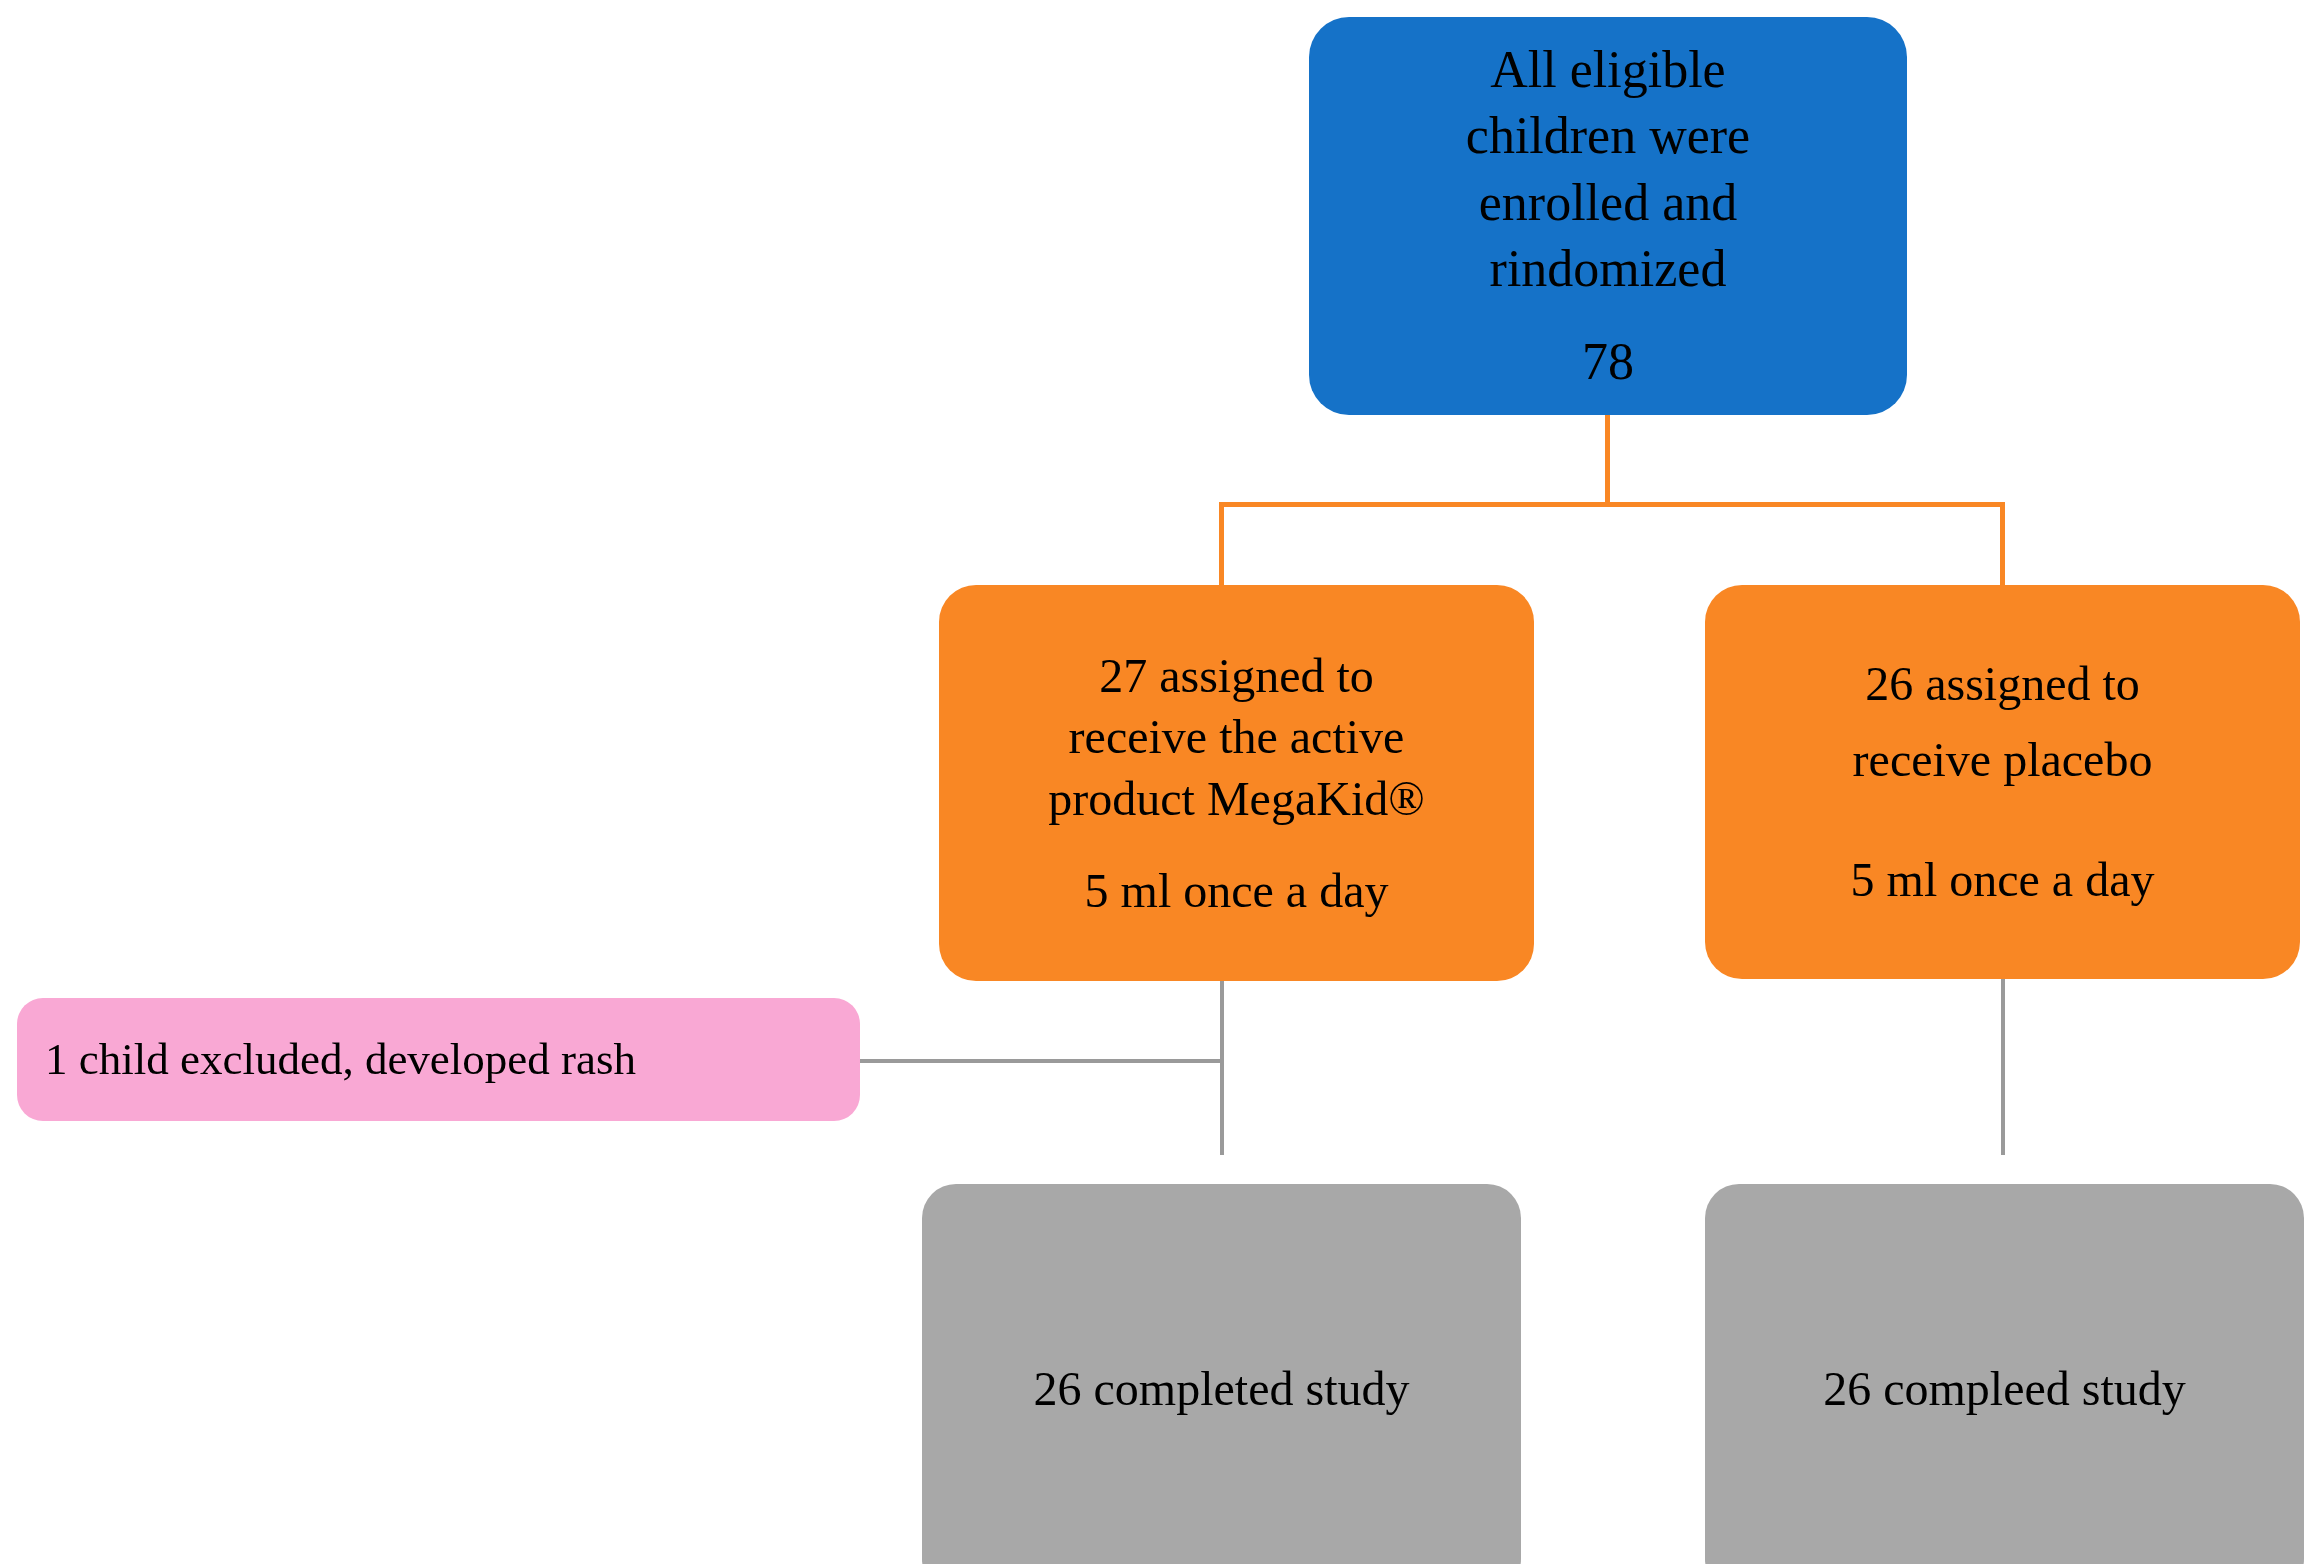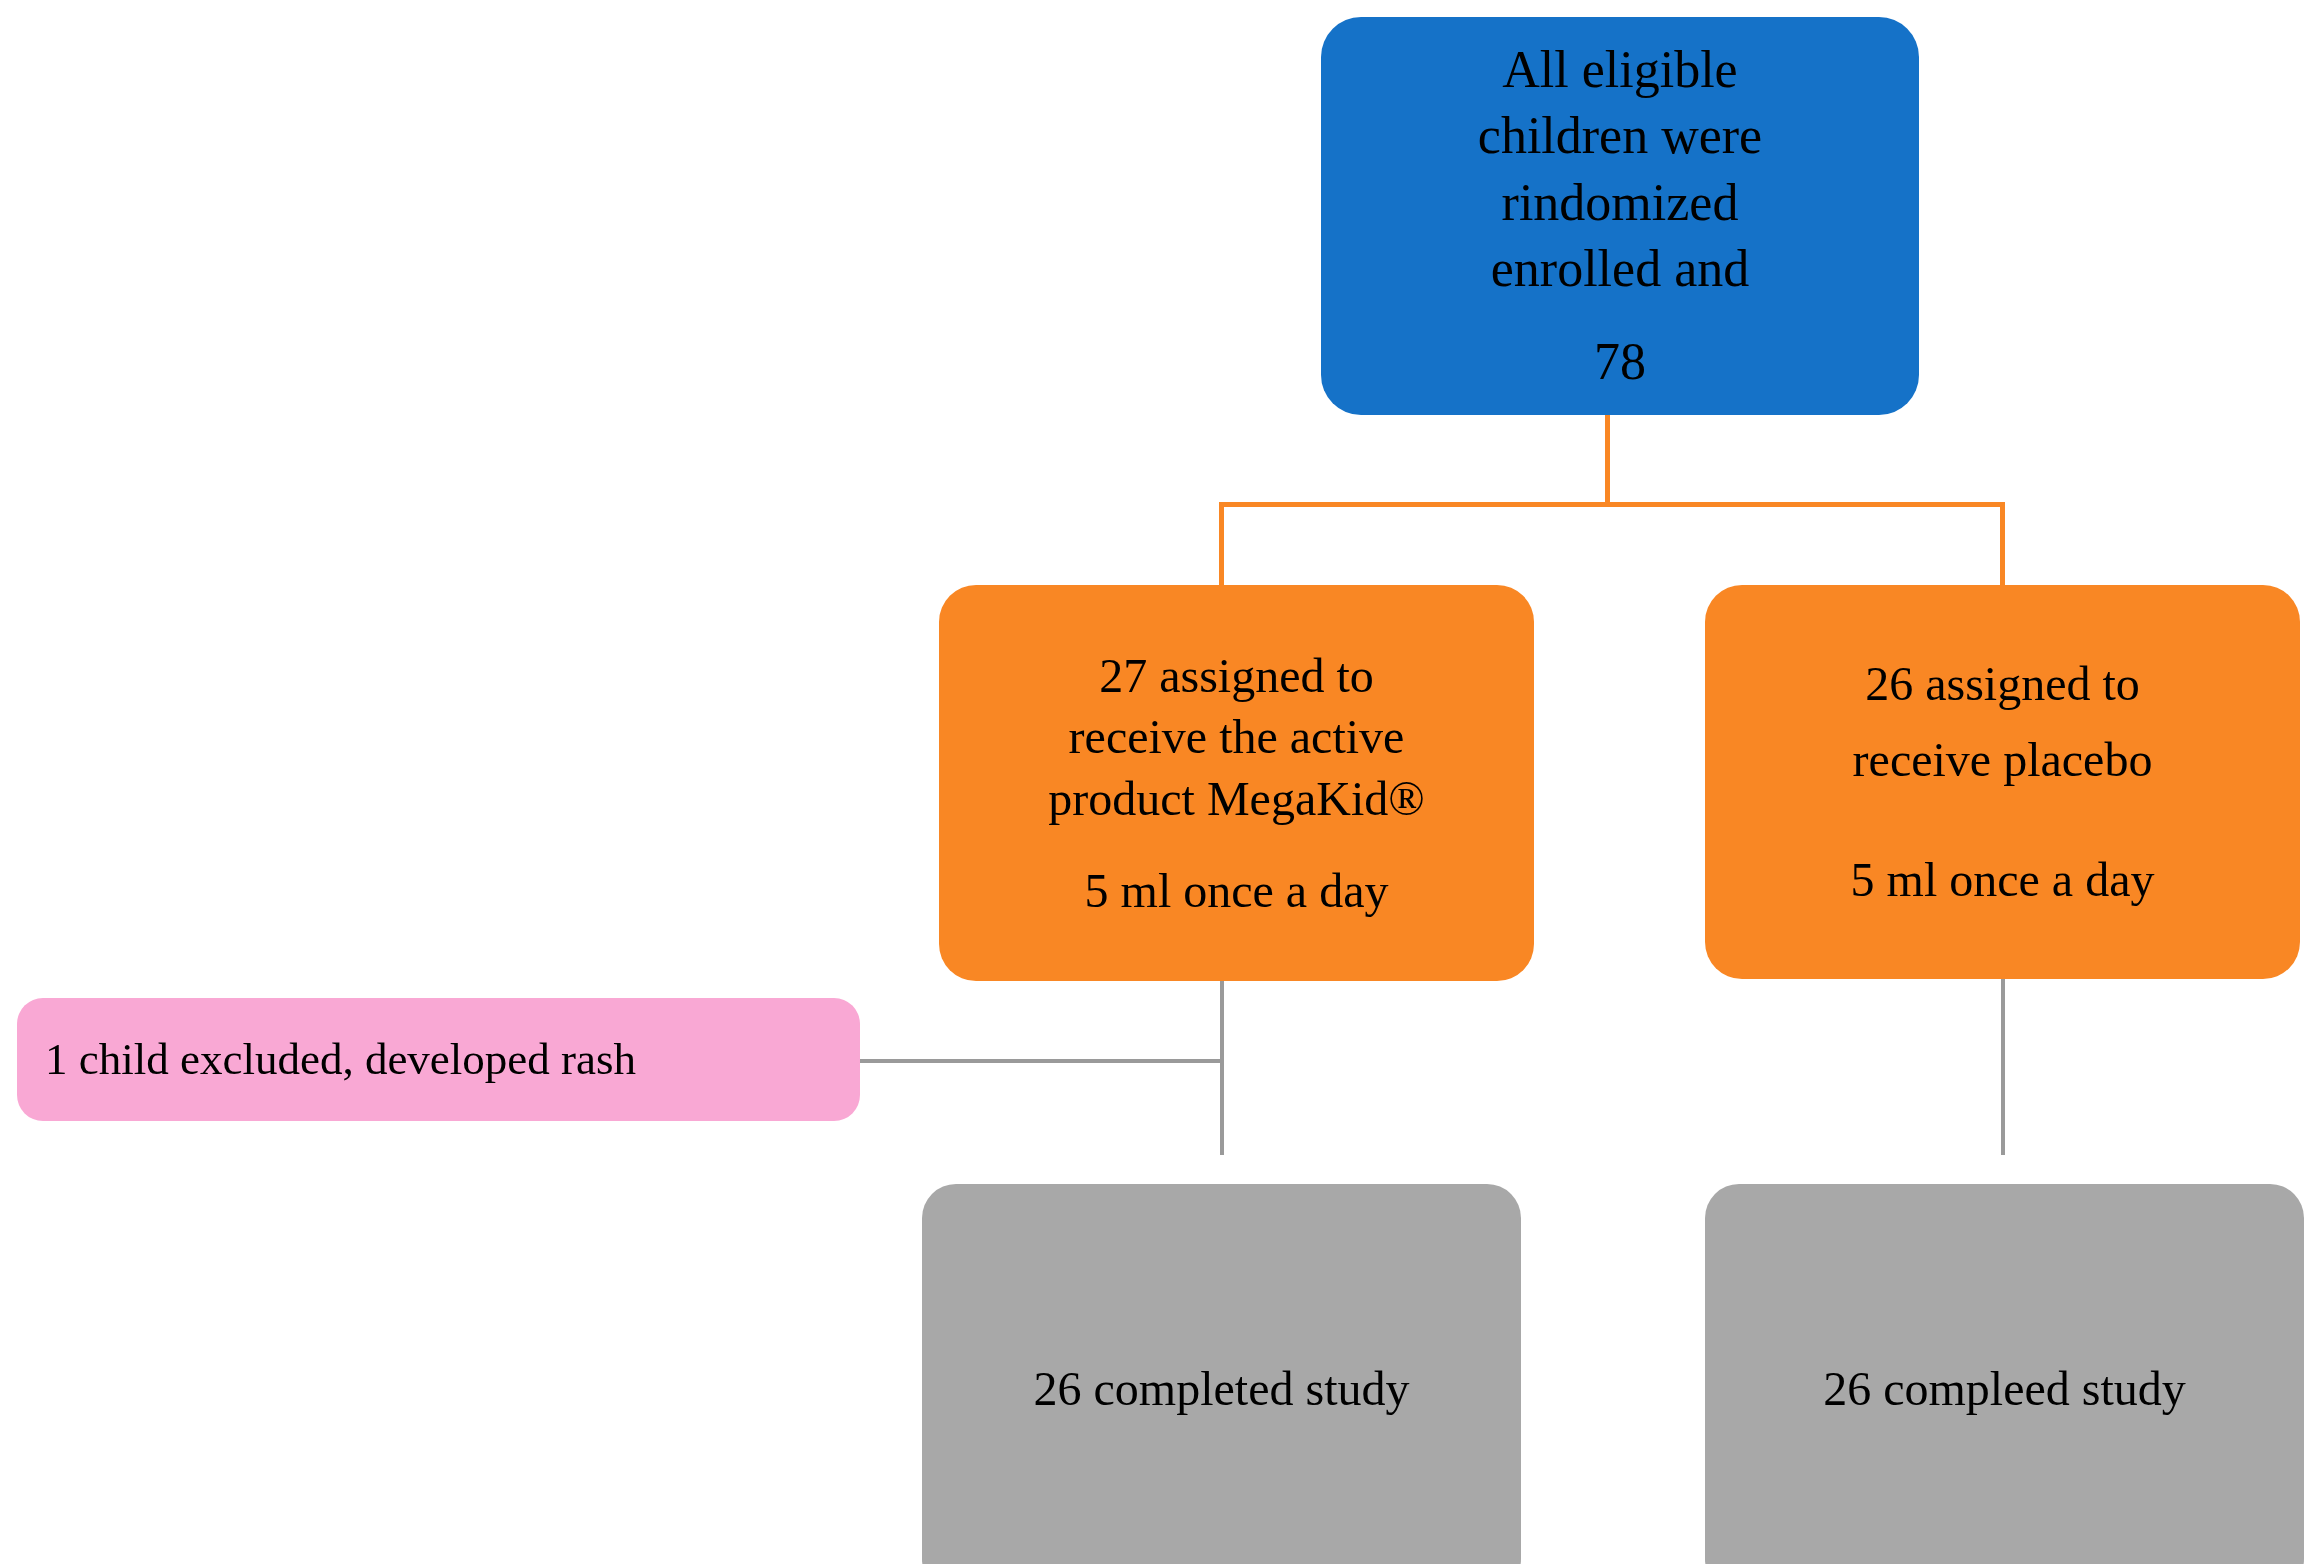--- a/index.html
+++ b/index.html
@@ -33,21 +33,20 @@
   
   .node-root {
     left: 1309px;
     top: 17px;
     width: 598px;
     height: 398px;
     background: #1572C8;
     border-radius: 40px;
     font-size: 52px;
     padding: 0 31px;
-    margin-left: 12px;
   }
   .node-root .gap { height: 26px; }
 
   
   .node-arm {
     top: 585px;
     background: #F98724;
     border-radius: 37px;
     font-size: 48px;
     padding: 0 20px;
@@ -108,22 +107,22 @@
   <div class="conn conn-orange conn-branch-left"></div>
   <div class="conn conn-orange conn-branch-right"></div>
 
   <div class="conn conn-gray conn-left-drop"></div>
   <div class="conn conn-gray conn-right-drop"></div>
   <div class="conn conn-gray conn-exclusion-link"></div>
 
   <div class="node node-root">
     <span class="line">All eligible</span>
     <span class="line">children were</span>
+    <span class="line">enrolled and</span>
     <span class="line">rindomized</span>
-    <span class="line">enrolled and</span>
     <span class="gap"></span>
     <span class="line">78</span>
   </div>
 
   <div class="node node-arm node-arm-left">
     <span class="line">27 assigned to</span>
     <span class="line">receive the active</span>
     <span class="line">product MegaKid®</span>
     <span class="gap"></span>
     <span class="line">5 ml once a day</span>

